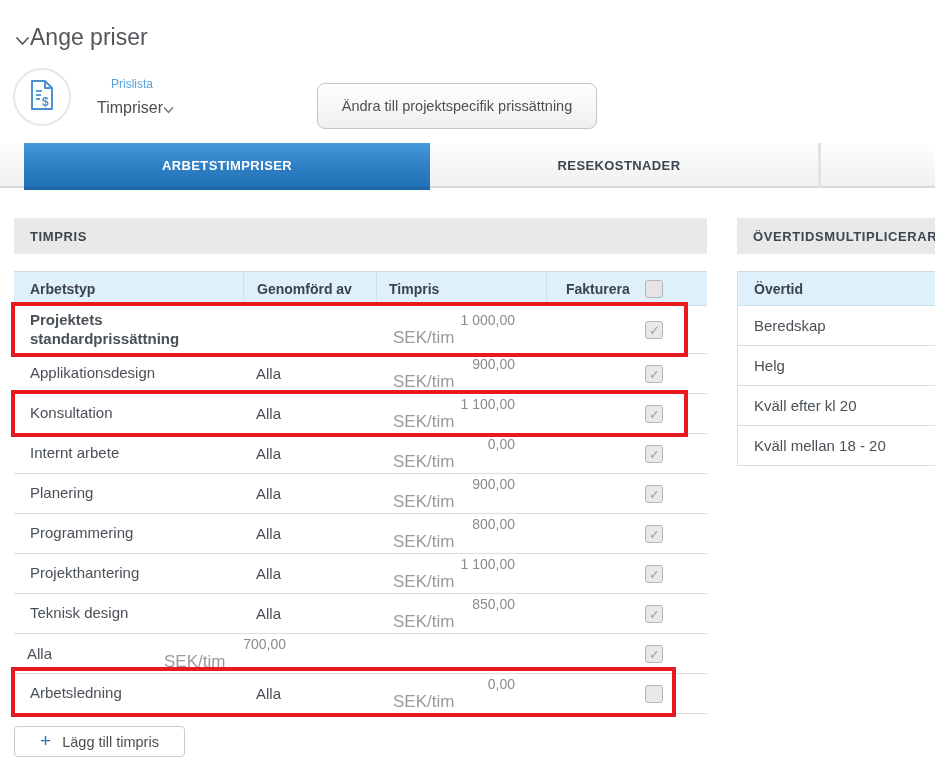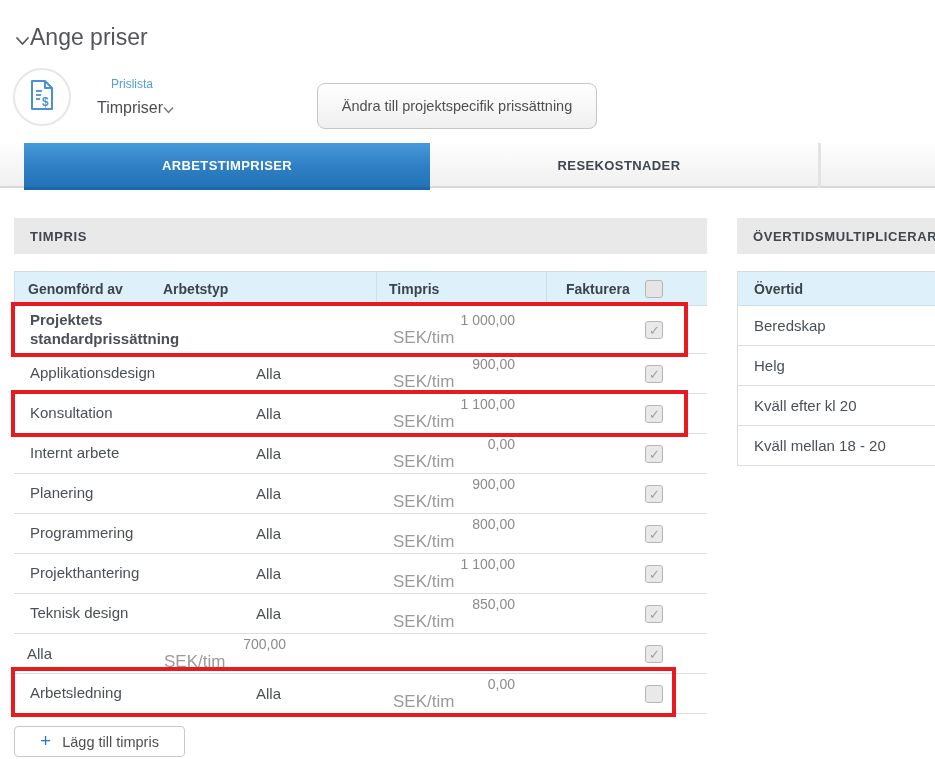--- a/index.html
+++ b/index.html
@@ -148,22 +148,22 @@
     <div class="tab tab-rese">RESEKOSTNADER</div>
     <div class="tab tab-cut"></div>
     <div class="tab tab-active">ARBETSTIMPRISER</div>
   </div>
 
   <div class="secbar sec-left">TIMPRIS</div>
   <div class="secbar sec-right">ÖVERTIDSMULTIPLICERARE</div>
 
   <div class="table">
     <div class="thead">
+      <div class="th th1">Arbetstyp</div>
       <div class="th th2">Genomförd av</div>
-      <div class="th th1">Arbetstyp</div>
       <div class="th th3">Timpris</div>
       <div class="th th4">
         <span>Fakturera</span>
         <span class="cb"></span>
       </div>
     </div>
 
     <div class="trow h48 bold">
       <div class="c1">Projektets standardprissättning</div>
       <div class="c2"></div>

